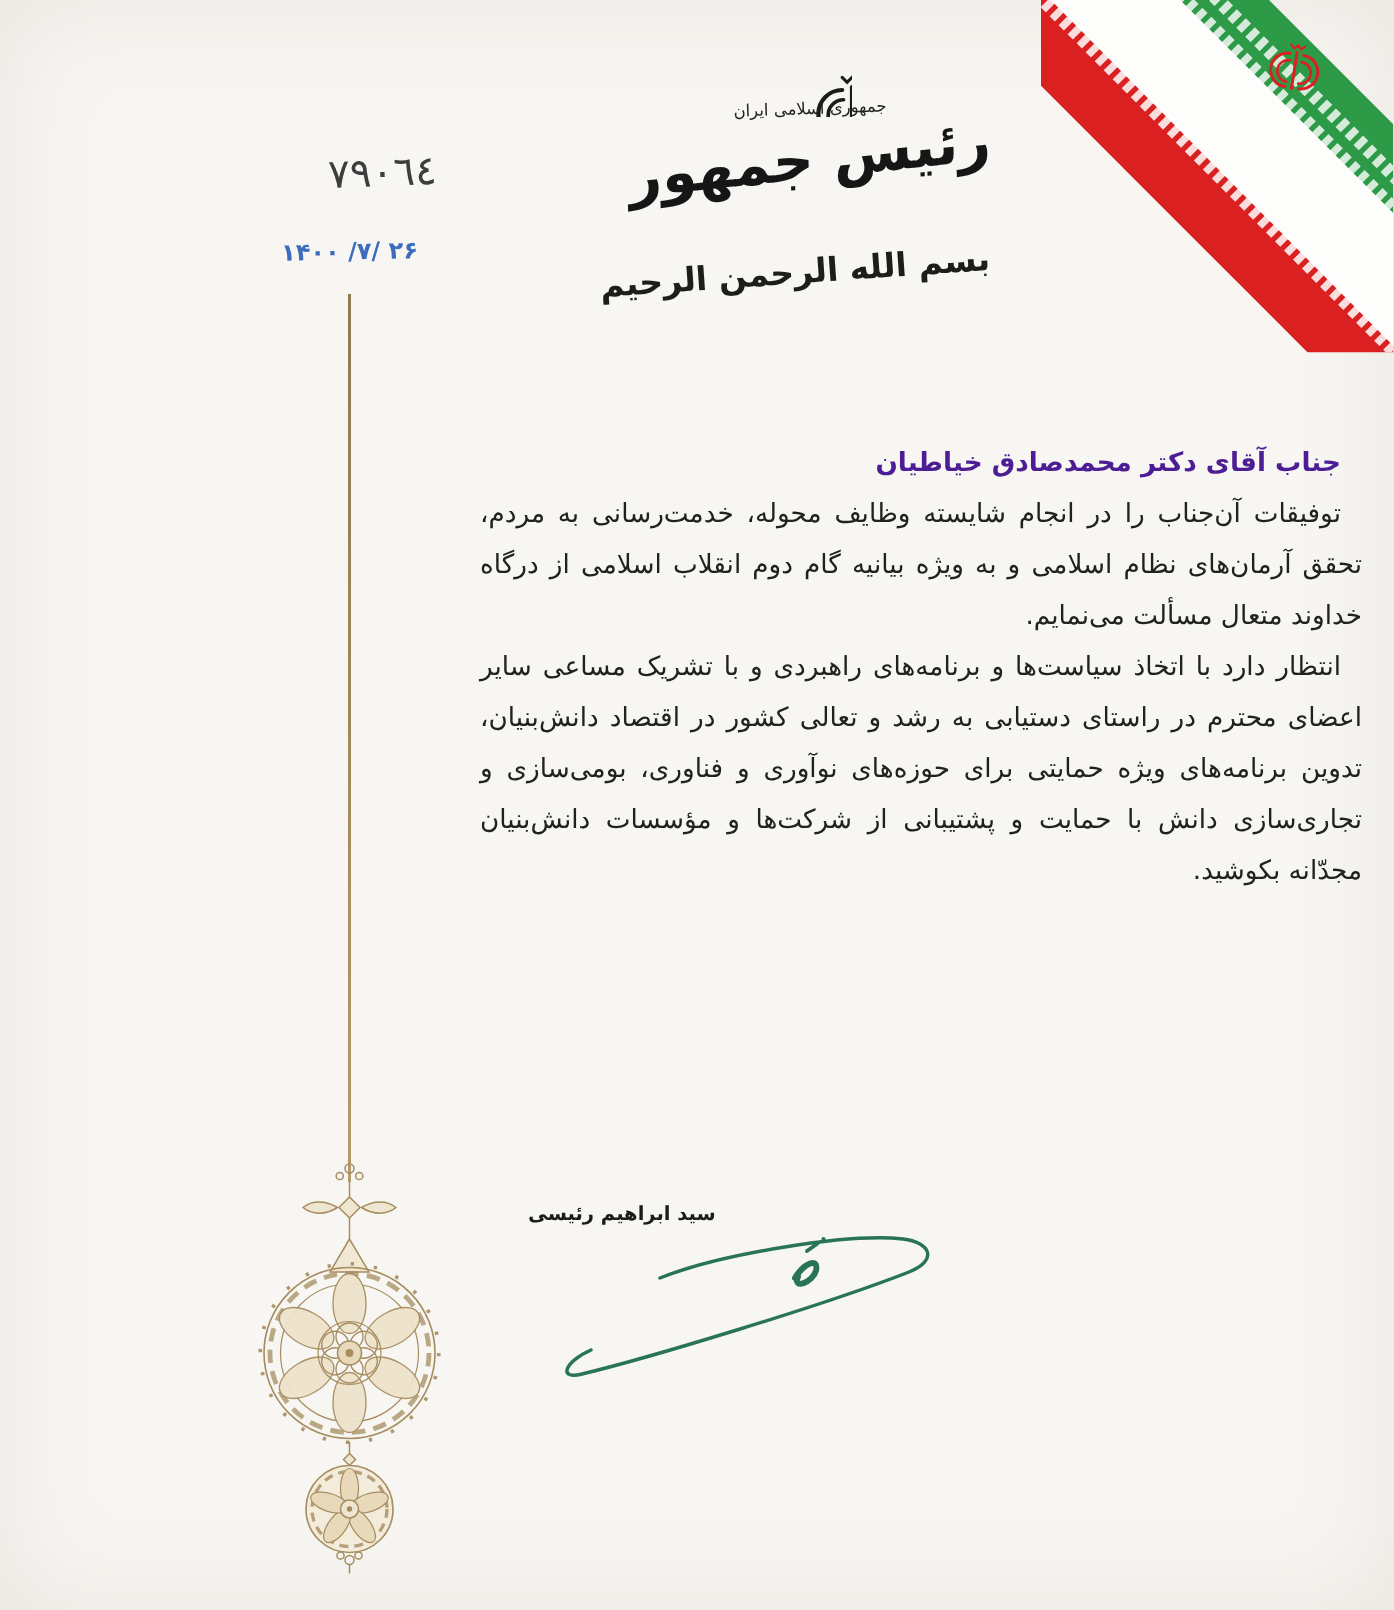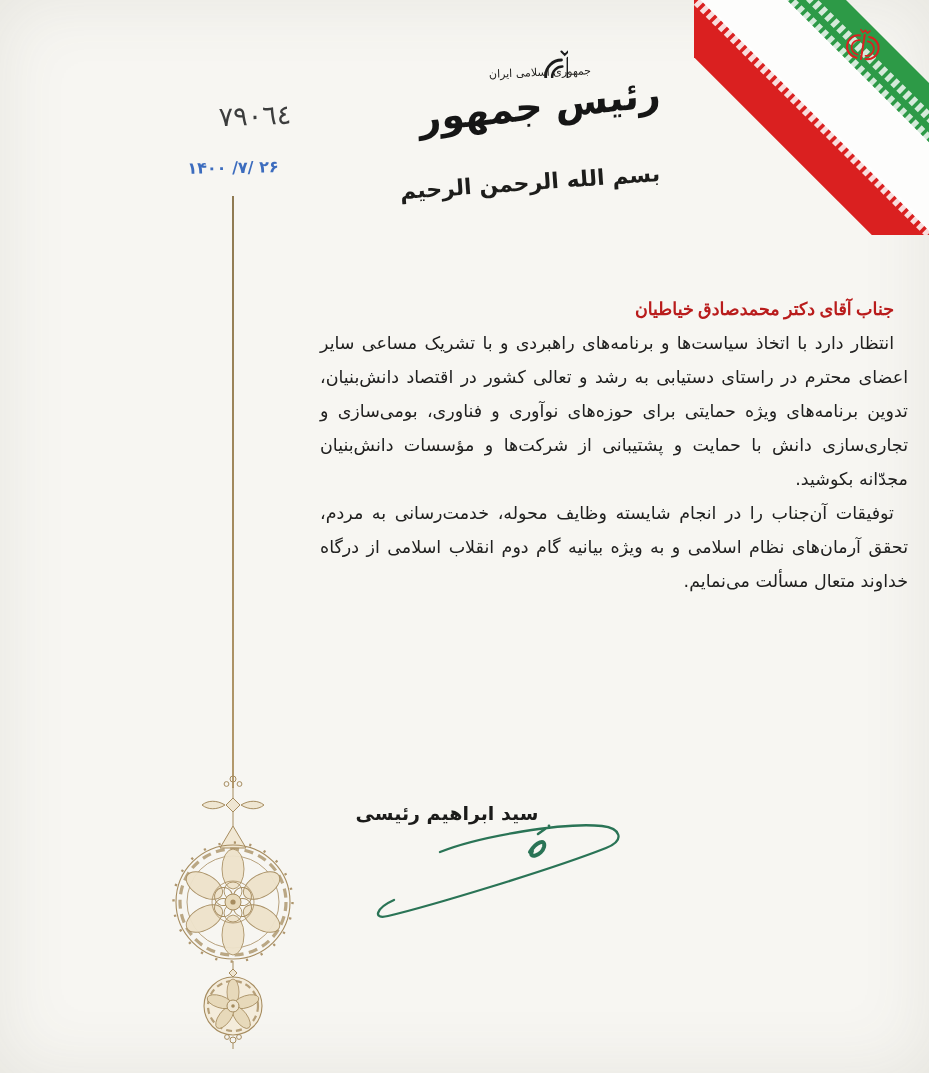--- a/index.html
+++ b/index.html
@@ -46,30 +46,30 @@
   }
   
   .gold-line{position:absolute;left:232px;top:196px;width:2px;height:592px;
     background:linear-gradient(#8f7a52,#a68c5f 60%,#b49a6d);}
   .ornament{position:absolute;left:151px;top:772px;width:164px;height:292px;}
   
   .letter-body{
     position:absolute;top:292px;right:21px;width:588px;
     direction:rtl;color:#212120;
   }
-  .addressee{font-size:19.5px;font-weight:700;margin:0 0 30px;color:#b91c1c;font-family:Liberation Serif, serif;}
+  .addressee{font-size:19.5px;font-weight:700;margin:0 0 30px;color:#4c1d95;}
   .letter-body p{
     margin:0;font-size:17.5px;line-height:34px;
     text-align:justify;text-indent:14px;
   }
   .letter-body p b{font-weight:700;color:#141413;}
   
   .sig-name{
     position:absolute;left:352px;top:802px;width:190px;
-    font-size:19px;font-weight:700;color:#1b1b1a;direction:rtl;text-align:center;
+    font-size:13px;font-weight:700;color:#1b1b1a;direction:rtl;text-align:left;
   }
   .sig-svg{position:absolute;left:330px;top:800px;width:310px;height:150px;}
   svg{display:block;}
 </style>
 </head>
 <body>
 
 <div class="page">
 
   <svg width="0" height="0" aria-hidden="true">
@@ -172,22 +172,22 @@
         <circle cx="-6" cy="31" r="2.4"></circle>
           <circle cx="6" cy="31" r="2.4"></circle>
         <circle cx="0" cy="34" r="3"></circle>
         <line x1="0" y1="37" x2="0" y2="43"></line>
       </g>
     </g>
   </svg>
 
   <div class="letter-body">
     <p class="addressee">جناب آقای دکتر محمدصادق خیاطیان</p>
+    <p>توفیقات آن‌جناب را در انجام شایسته وظایف محوله، خدمت‌رسانی به مردم، تحقق آرمان‌های نظام اسلامی و به ویژه بیانیه گام دوم انقلاب اسلامی از درگاه خداوند متعال مسألت می‌نمایم.</p>
     <p>انتظار دارد با اتخاذ سیاست‌ها و برنامه‌های راهبردی و با تشریک مساعی سایر اعضای محترم در راستای دستیابی به رشد و تعالی کشور در اقتصاد دانش‌بنیان، تدوین برنامه‌های ویژه حمایتی برای حوزه‌های نوآوری و فناوری، بومی‌سازی و تجاری‌سازی دانش با حمایت و پشتیبانی از شرکت‌ها و مؤسسات دانش‌بنیان مجدّانه بکوشید.</p>
-    <p>توفیقات آن‌جناب را در انجام شایسته وظایف محوله، خدمت‌رسانی به مردم، تحقق آرمان‌های نظام اسلامی و به ویژه بیانیه گام دوم انقلاب اسلامی از درگاه خداوند متعال مسألت می‌نمایم.</p>
   </div>
 
   <div class="sig-name">سید ابراهیم رئیسی</div>
   <svg class="sig-svg" viewBox="0 0 310 150">
     <g fill="none" stroke="#2a7456" stroke-width="2.3" stroke-linecap="round">
       <path d="M110,52 C150,36 235,22 272,26 C290,28 296,40 276,48 C220,70 100,106 58,116 C42,120 46,108 64,100"></path>
       <path d="M200,52 c6,-10 16,-14 14,-5 c-2,8 -16,13 -12,4" stroke-width="4"></path>
       <path d="M208,34 l7,-5" stroke-width="2.6"></path>
       <circle cx="219" cy="26" r="1.4" fill="#2a7456" stroke="none"></circle>
     </g>

